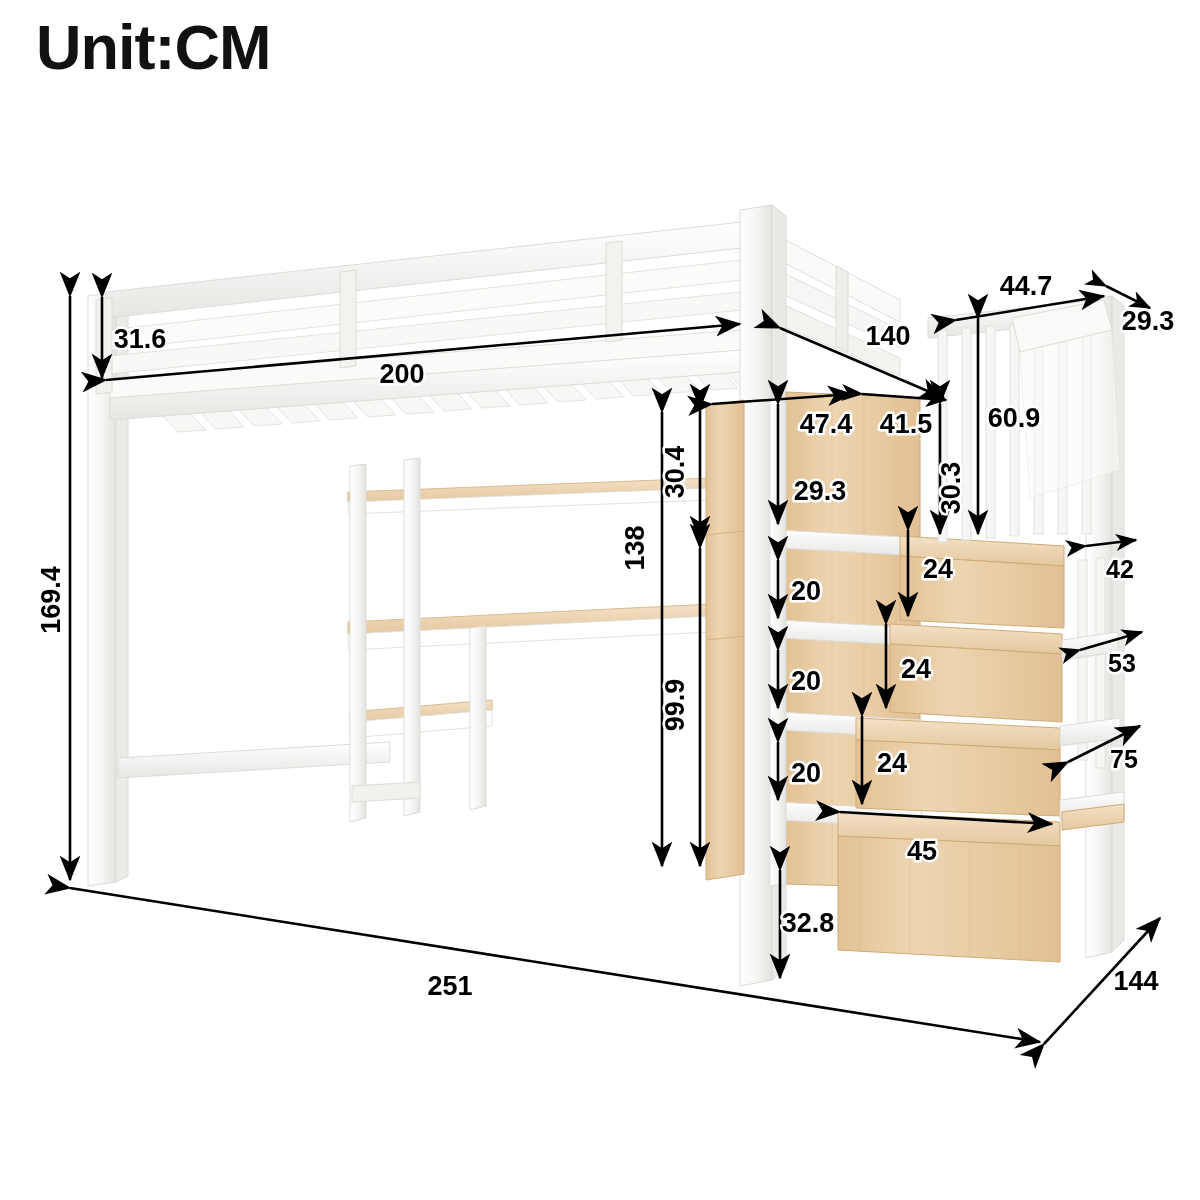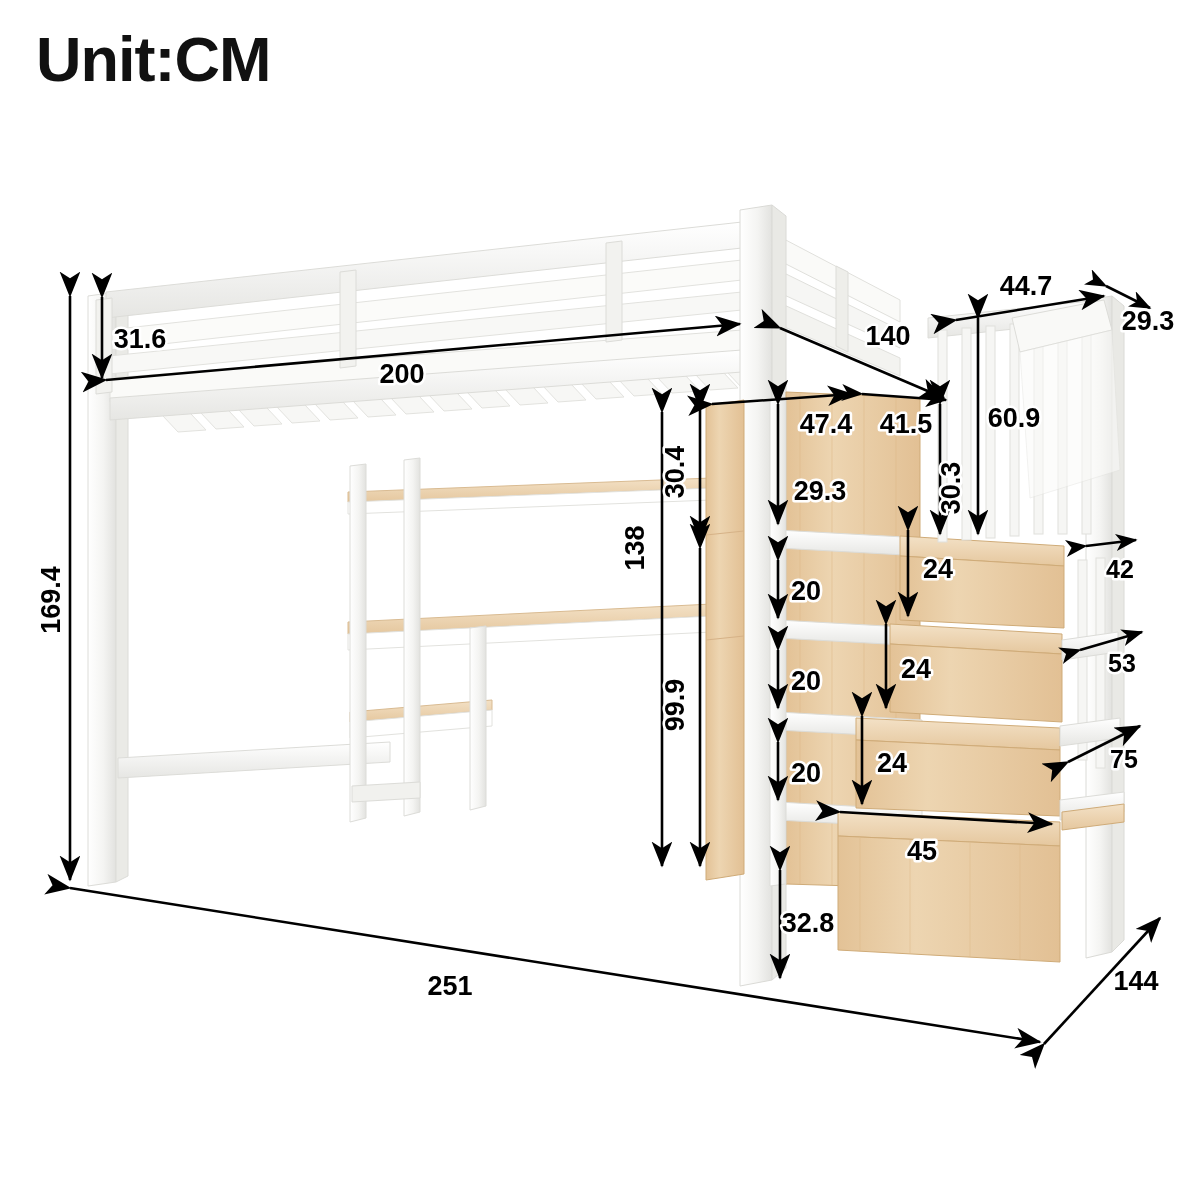--- a/index.html
+++ b/index.html
@@ -1,19 +1,19 @@
 <!DOCTYPE html>
 <html><head>
 <meta charset="utf-8">
 <style>
   html,body{margin:0;padding:0;background:#fff;}
   body{width:1200px;height:1200px;position:relative;overflow:hidden;
        font-family:"Liberation Sans","DejaVu Sans",sans-serif;}
   #stage{position:absolute;inset:0;width:1200px;height:1200px;}
-  #title{position:absolute;left:36px;top:28px;font-size:63px;font-weight:700;
+  #title{position:absolute;left:36px;top:16px;font-size:63px;font-weight:700;
          letter-spacing:-1px;color:#111;line-height:1;}
   svg{position:absolute;left:0;top:0;width:1200px;height:1200px;}
   .dimtext{font-family:"Liberation Sans","DejaVu Sans",sans-serif;
            font-weight:700;fill:#000;font-size:27px;
            paint-order:stroke;stroke:#fff;stroke-width:5px;stroke-linejoin:round;}
   .dimtext.sm{font-size:25px;}
 </style>
 </head>
 <body>
 

